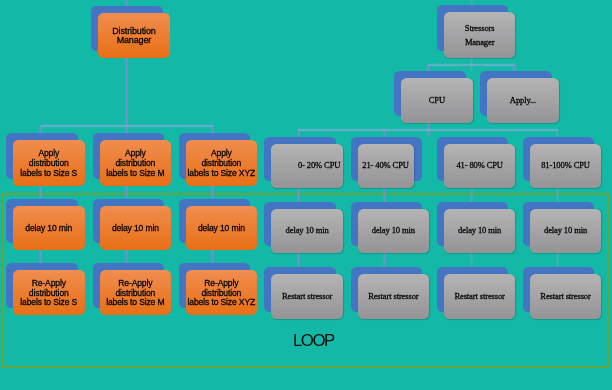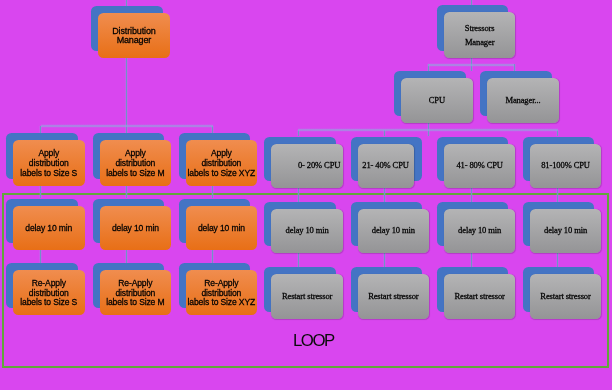--- a/index.html
+++ b/index.html
@@ -1,17 +1,17 @@
 <!DOCTYPE html>
 <html><head>
 <meta charset="utf-8">
 <title>Distribution Manager / Stressors Manager loop diagram</title>
 <style>
   html,body{margin:0;padding:0;background:#ffffff;}
-  #stage{position:relative;width:612px;height:390px;background:#d946ef;overflow:hidden;
+  #stage{position:relative;width:612px;height:390px;background:#14b8a6;overflow:hidden;
          font-family:"Liberation Sans",sans-serif;-webkit-font-smoothing:antialiased;}
 
   
   .node{position:absolute;left:0;top:0;}
   .shadow{position:absolute;border-radius:5.5px;background:#4474C4;}
   .face{position:absolute;border-radius:5.5px;display:flex;align-items:center;
         justify-content:center;text-align:center;color:#000000;
         -webkit-text-stroke:0.26px #000000;}
   .face .txt{position:relative;white-space:nowrap;letter-spacing:-0.13px;
              transform:translateZ(0);}
@@ -138,21 +138,21 @@
     </div>
     <div class="node">
       <div class="shadow" style="left: 394.1px; top: 70.6px; width: 71.5px; height: 45.7px;"></div>
       <div class="face grey" style="left: 401.1px; top: 77.6px; width: 71.5px; height: 45.7px; font-size: 8.55px;">
         <div class="txt" style="line-height: 9.8px; text-align: center;"><span>CPU</span></div>
       </div>
     </div>
     <div class="node">
       <div class="shadow" style="left: 480.2px; top: 70.6px; width: 71.5px; height: 45.7px;"></div>
       <div class="face grey" style="left: 487.2px; top: 77.6px; width: 71.5px; height: 45.7px; font-size: 8.55px;">
-        <div class="txt" style="line-height: 9.8px;"><span>Manager...</span></div>
+        <div class="txt" style="line-height: 9.8px;"><span>Apply...</span></div>
       </div>
     </div>
     <div class="node">
       <div class="shadow" style="left: 264.4px; top: 137.4px; width: 71.5px; height: 43.4px;"></div>
       <div class="face grey" style="left: 271.4px; top: 144.4px; width: 71.5px; height: 43.4px; font-size: 8.55px;">
         <div class="txt" style="line-height: 9.8px; margin-left: 24px;"><span>0- 20% CPU</span></div>
       </div>
     </div>
     <div class="node">
       <div class="shadow" style="left: 350.6px; top: 137.4px; width: 71.5px; height: 43.4px;"></div>

